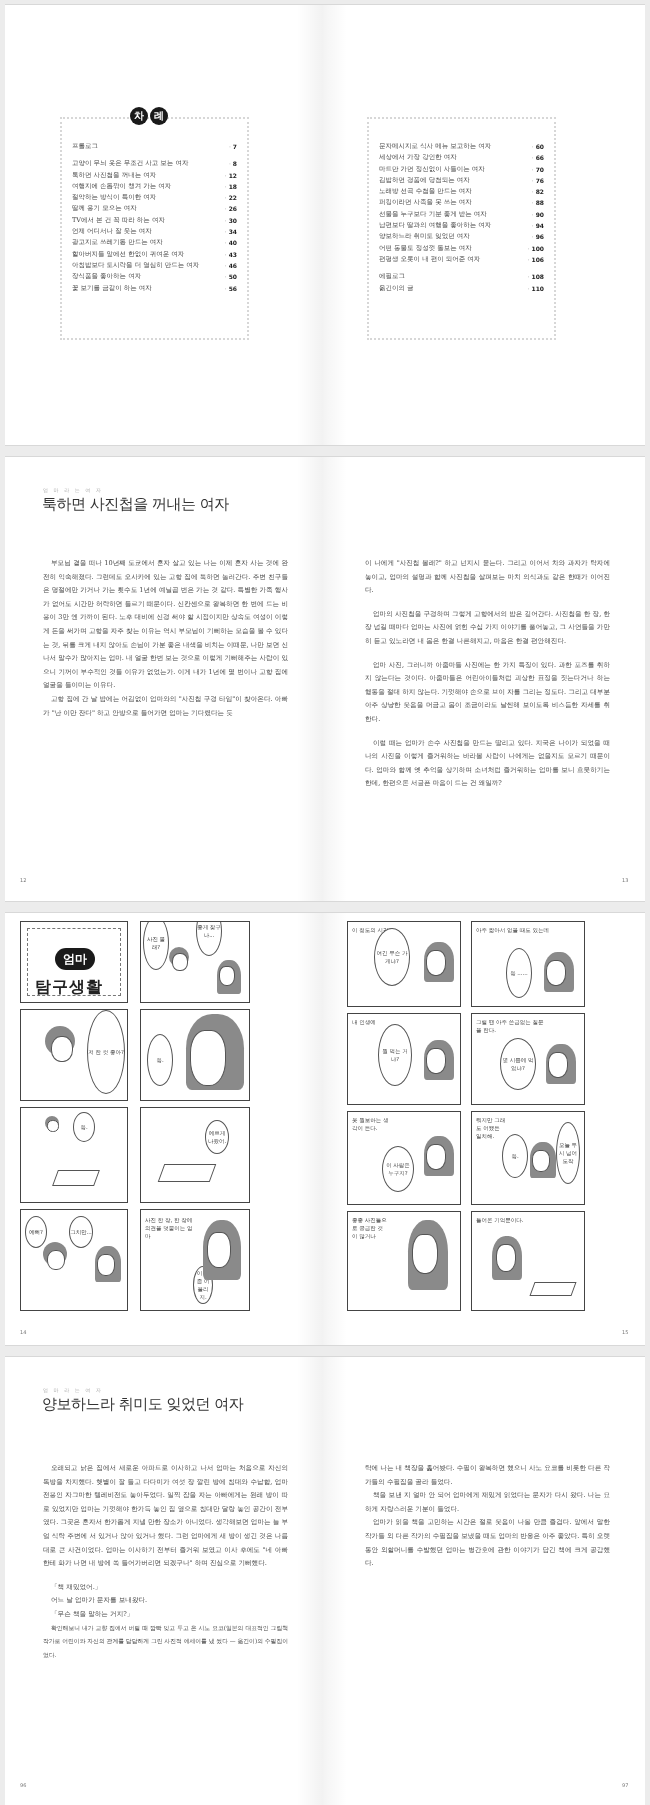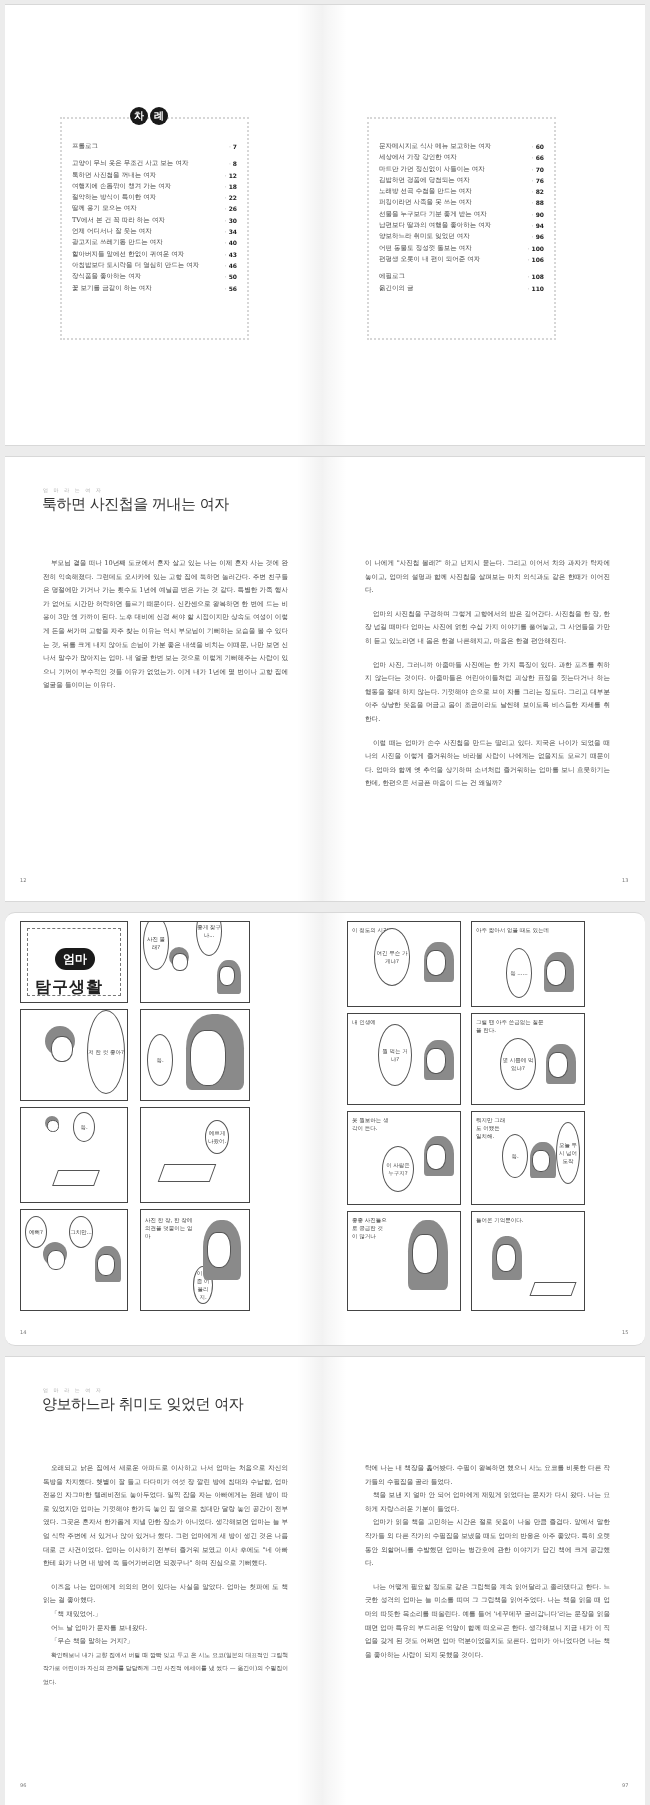--- a/index.html
+++ b/index.html
@@ -164,35 +164,36 @@
     </div>
   </div>
 </div>
 
 <div class="spread" style="top:456px;height:444px;">
   <div class="page left">
     <div class="kicker" style="top:30px">엄 마 라 는   여 자</div>
     <div class="ctitle" style="top:38px">툭하면 사진첩을 꺼내는 여자</div>
     <div class="body" style="left:38px;top:100px;width:245px;">
       <p>부모님 곁을 떠나 10년째 도쿄에서 혼자 살고 있는 나는 이제 혼자 사는 것에 완전히 익숙해졌다. 그런데도 오사카에 있는 고향 집에 툭하면 놀러간다. 주변 친구들은 명절에만 가거나 가는 횟수도 1년에 예닐곱 번은 가는 것 같다. 특별한 가족 행사가 없어도 시간만 허락하면 들르기 때문이다. 신칸센으로 왕복하면 한 번에 드는 비용이 3만 엔 가까이 된다. 노후 대비에 신경 써야 할 시점이지만 상속도 여성이 이렇게 돈을 써가며 고향을 자주 찾는 이유는 역시 부모님이 기뻐하는 모습을 볼 수 있다는 것, 뒤를 크게 내지 않아도 손님이 가분 좋은 내색을 비치는 이때문, 나만 보면 신나서 말수가 많아지는 엄마. 내 얼굴 한번 보는 것으로 이렇게 기뻐해주는 사람이 있으니 기꺼이 부수적인 것들 이유가 없었는가. 이게 내가 1년에 몇 번이나 고향 집에 얼굴을 들이미는 이유다.</p>
+      <p>고향 집에 간 날 밤에는 어김없이 엄마와의 "사진첩 구경 타임"이 찾아온다. 아빠가 "난 이만 잔다" 하고 안방으로 들어가면 엄마는 기다렸다는 듯</p>
     </div>
     <div class="folio" style="left:15px;top:420px">12</div>
   </div>
   <div class="page right">
     <div class="body" style="left:40px;top:100px;width:245px;">
       <p style="text-indent:0" class="gapb">이 나에게 "사진첩 볼래?" 하고 넌지시 묻는다. 그리고 이어서 차와 과자가 탁자에 놓이고, 엄마의 설명과 함께 사진첩을 살펴보는 마치 의식과도 같은 한때가 이어진다.</p>
       <p class="gapb">엄마의 사진첩을 구경하며 그렇게 고향에서의 밤은 깊어간다. 사진첩을 한 장, 한 장 넘길 때마다 엄마는 사진에 얽힌 수십 가지 이야기를 풀어놓고, 그 사연들을 가만히 듣고 있노라면 내 몸은 한결 나른해지고, 마음은 한결 편안해진다.</p>
       <p class="gapb">엄마 사진, 그러니까 아줌마들 사진에는 한 가지 특징이 있다. 과한 포즈를 취하지 않는다는 것이다. 아줌마들은 어린아이들처럼 괴상한 표정을 짓는다거나 하는 행동을 절대 하지 않는다. 기껏해야 손으로 브이 자를 그리는 정도다. 그리고 대부분 아주 상냥한 웃음을 머금고 몸이 조금이라도 날씬해 보이도록 비스듬한 자세를 취한다.</p>
       <p>이럴 때는 엄마가 손수 사진첩을 만드는 딸리고 있다. 지국은 나이가 되었을 때 나의 사진을 이렇게 즐거워하는 바라볼 사람이 나에게는 없을지도 모르기 때문이다. 엄마와 함께 옛 추억을 상기하며 소녀처럼 즐거워하는 엄마를 보니 흐뭇하기는 한데, 한편으론 서글픈 마음이 드는 건 왜일까?</p>
     </div>
     <div class="folio" style="left:297px;top:420px">13</div>
   </div>
 </div>
 
-<div class="spread" style="top:912px;height:432px;border-radius:10px;">
+<div class="spread" style="top:912px;height:432px;">
   <div class="page left">
 
     <div class="panel title-panel" style="left:15px;top:8px;width:106px;height:80px">
       <div class="title-inner"></div>
       <div class="title-black">엄마</div>
       <div class="title-sub">탐구생활</div>
     </div>
     <div class="panel" style="left:135px;top:8px;width:108px;height:80px">
       <div class="bubble" style="left:2px;top:-6px;width:24px;height:52px">사진 볼래?</div>
       <div class="bubble" style="left:55px;top:-16px;width:24px;height:48px">좋게 찾구나...</div>
@@ -325,30 +326,28 @@
     <div class="folio" style="left:297px;top:416px">15</div>
   </div>
 </div>
 
 <div class="spread" style="top:1356px;height:449px;border-bottom:none;">
   <div class="page left">
     <div class="kicker" style="top:30px">엄 마 라 는   여 자</div>
     <div class="ctitle" style="top:38px">양보하느라 취미도 잊었던 여자</div>
     <div class="body" style="left:38px;top:105px;width:245px;">
       <p class="gapb">오래되고 낡은 집에서 새로운 아파트로 이사하고 나서 엄마는 처음으로 자신의 독방을 차지했다. 햇볕이 잘 들고 다다미가 여섯 장 깔린 방에 침대와 수납함, 엄마 전용인 자그마한 텔레비전도 놓아두었다. 일찍 잠을 자는 아빠에게는 원래 방이 따로 있었지만 엄마는 기껏해야 한가득 놓인 집 옆으로 침대만 달랑 놓인 공간이 전부였다. 그곳은 혼자서 한가롭게 지낼 만한 장소가 아니었다. 생각해보면 엄마는 늘 부엌 식탁 주변에 서 있거나 앉아 있거나 했다. 그런 엄마에게 새 방이 생긴 것은 나름대로 큰 사건이었다. 엄마는 이사하기 전부터 즐거워 보였고 이사 후에도 "네 아빠한테 화가 나면 내 방에 쏙 들어가버리면 되겠구나" 하며 진심으로 기뻐했다.</p>
-      <p>이즈음 나는 엄마에게 의외의 면이 있다는 사실을 알았다. 엄마는 첫파에 도 책 읽는 걸 좋아했다.</p>
       <p>「책 재밌었어.」</p>
       <p>어느 날 엄마가 문자를 보내왔다.</p>
       <p>「무슨 책을 말하는 거지?」</p>
       <p style="font-size:5.8px">확인해보니 내가 고향 집에서 버릴 때 깜빡 잊고 두고 온 시노 요코(일본의 대표적인 그림책 작가로 어린이와 자신의 관계를 담담하게 그린 사진적 에세이를 냈 썼다 — 옮긴이)의 수필집이었다.</p>
     </div>
     <div class="folio" style="left:15px;top:425px">96</div>
   </div>
   <div class="page right">
     <div class="body" style="left:40px;top:105px;width:245px;">
       <p style="text-indent:0">탁에 나는 내 책장을 훑어봤다. 수필이 왕복하면 했으니 사노 요코를 비롯한 다른 작가들의 수필집을 골라 들었다.</p>
       <p>책을 보낸 지 얼마 안 되어 엄마에게 재밌게 읽었다는 문자가 다시 왔다. 나는 묘하게 자랑스러운 기분이 들었다.</p>
       <p class="gapb">엄마가 읽을 책을 고민하는 시간은 절로 웃음이 나올 만큼 즐겁다. 앞에서 말한 작가들 외 다른 작가의 수필집을 보냈을 때도 엄마의 반응은 아주 좋았다. 특히 오랫동안 외할머니를 수발했던 엄마는 병간호에 관한 이야기가 담긴 책에 크게 공감했다.</p>
-      <p>나는 어떻게 필요할 정도로 같은 그림책을 계속 읽어달라고 졸라댔다고 한다. 느긋한 성격의 엄마는 늘 미소를 띠며 그 그림책을 읽어주었다. 나는 책을 읽을 때 엄마의 따뜻한 목소리를 떠올린다. 예를 들어 '네꾸데꾸 굴러갑니다'라는 문장을 읽을 때면 엄마 특유의 부드러운 억양이 함께 떠오르곤 한다. 생각해보니 지금 내가 이 직업을 갖게 된 것도 어쩌면 엄마 덕분이었을지도 모른다. 엄마가 아니었다면 나는 책을 좋아하는 사람이 되지 못했을 것이다.</p>
     </div>
     <div class="folio" style="left:297px;top:425px">97</div>
   </div>
 </div>
 
 </body></html>

